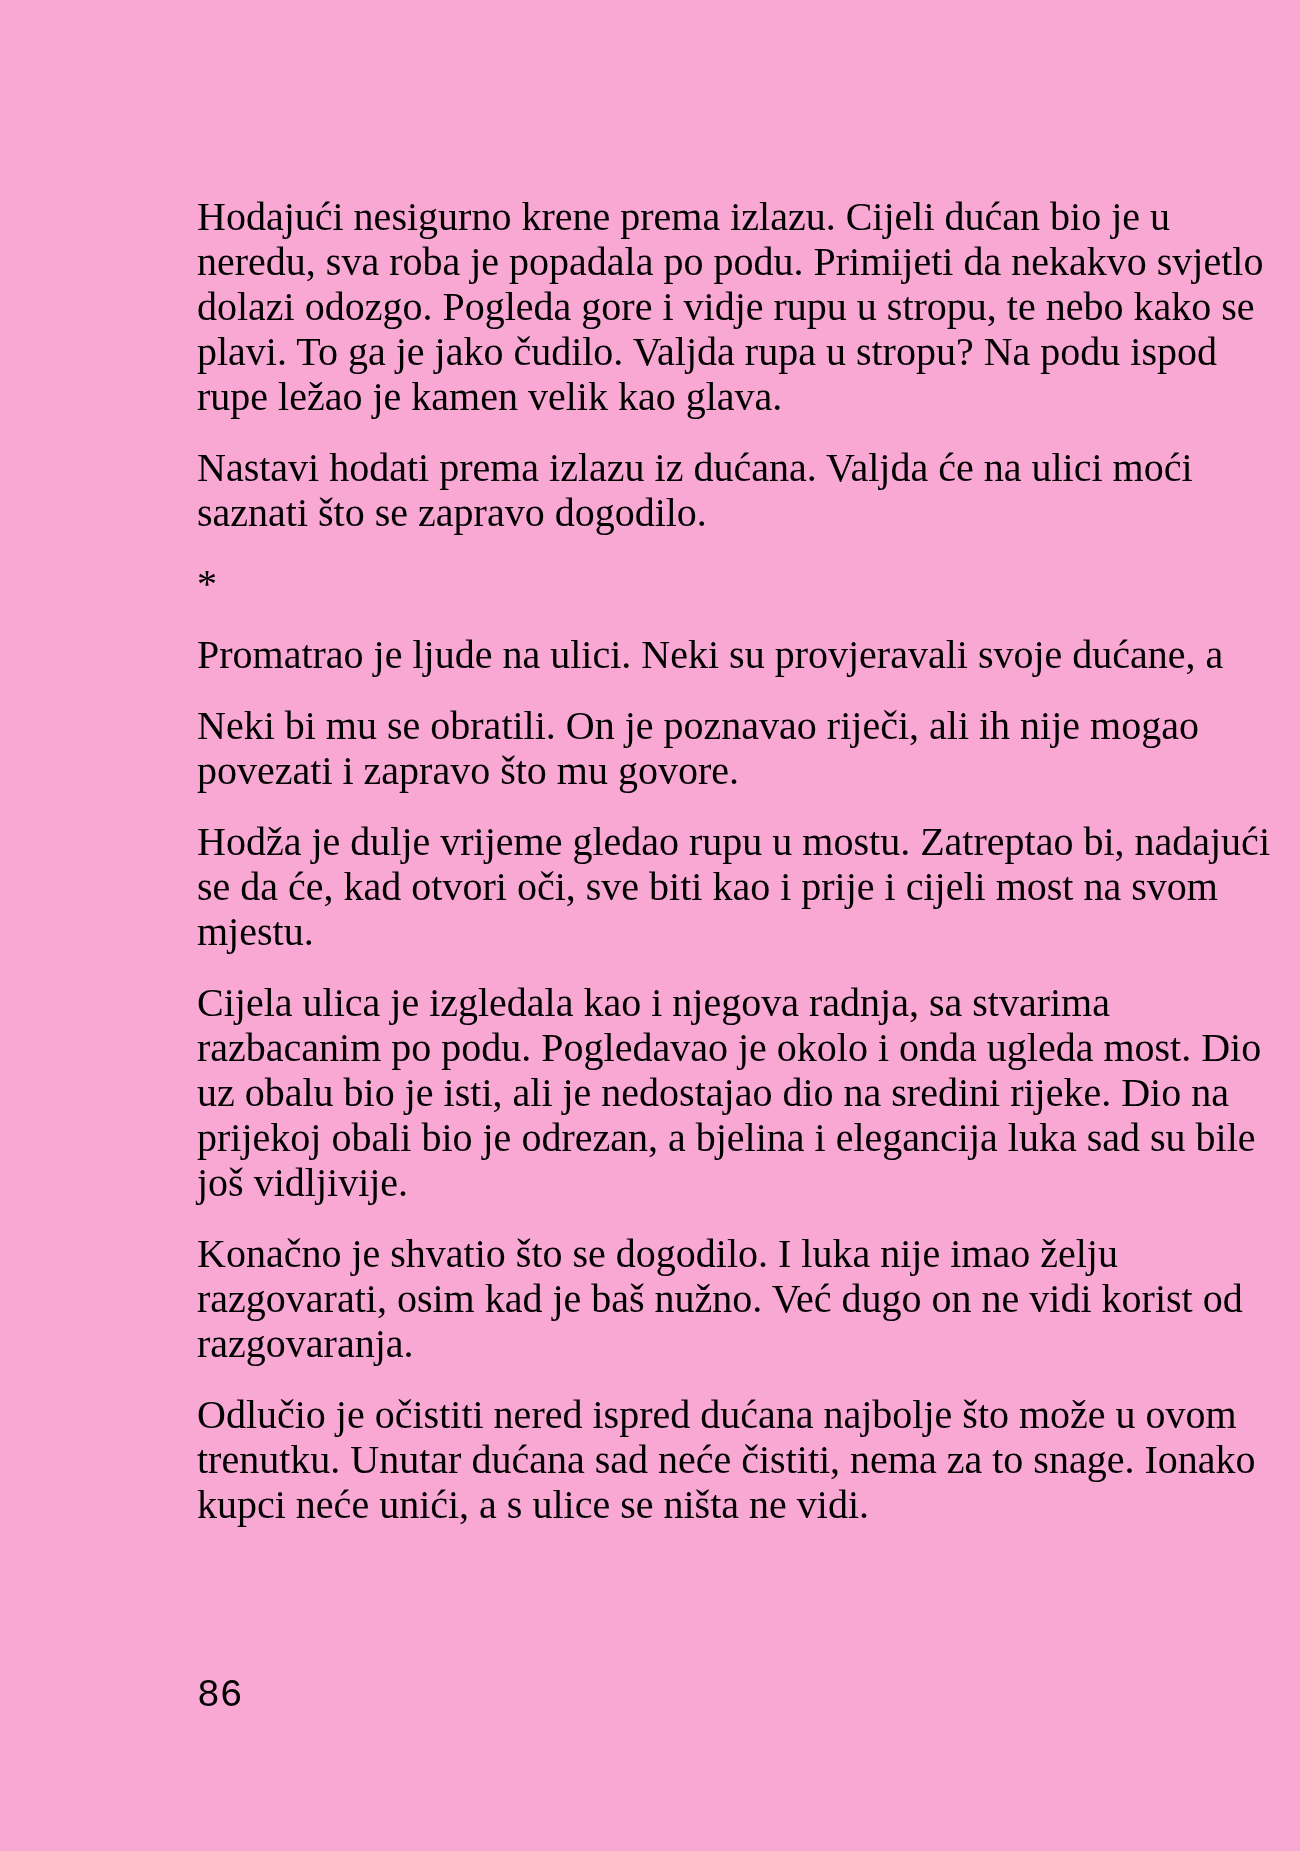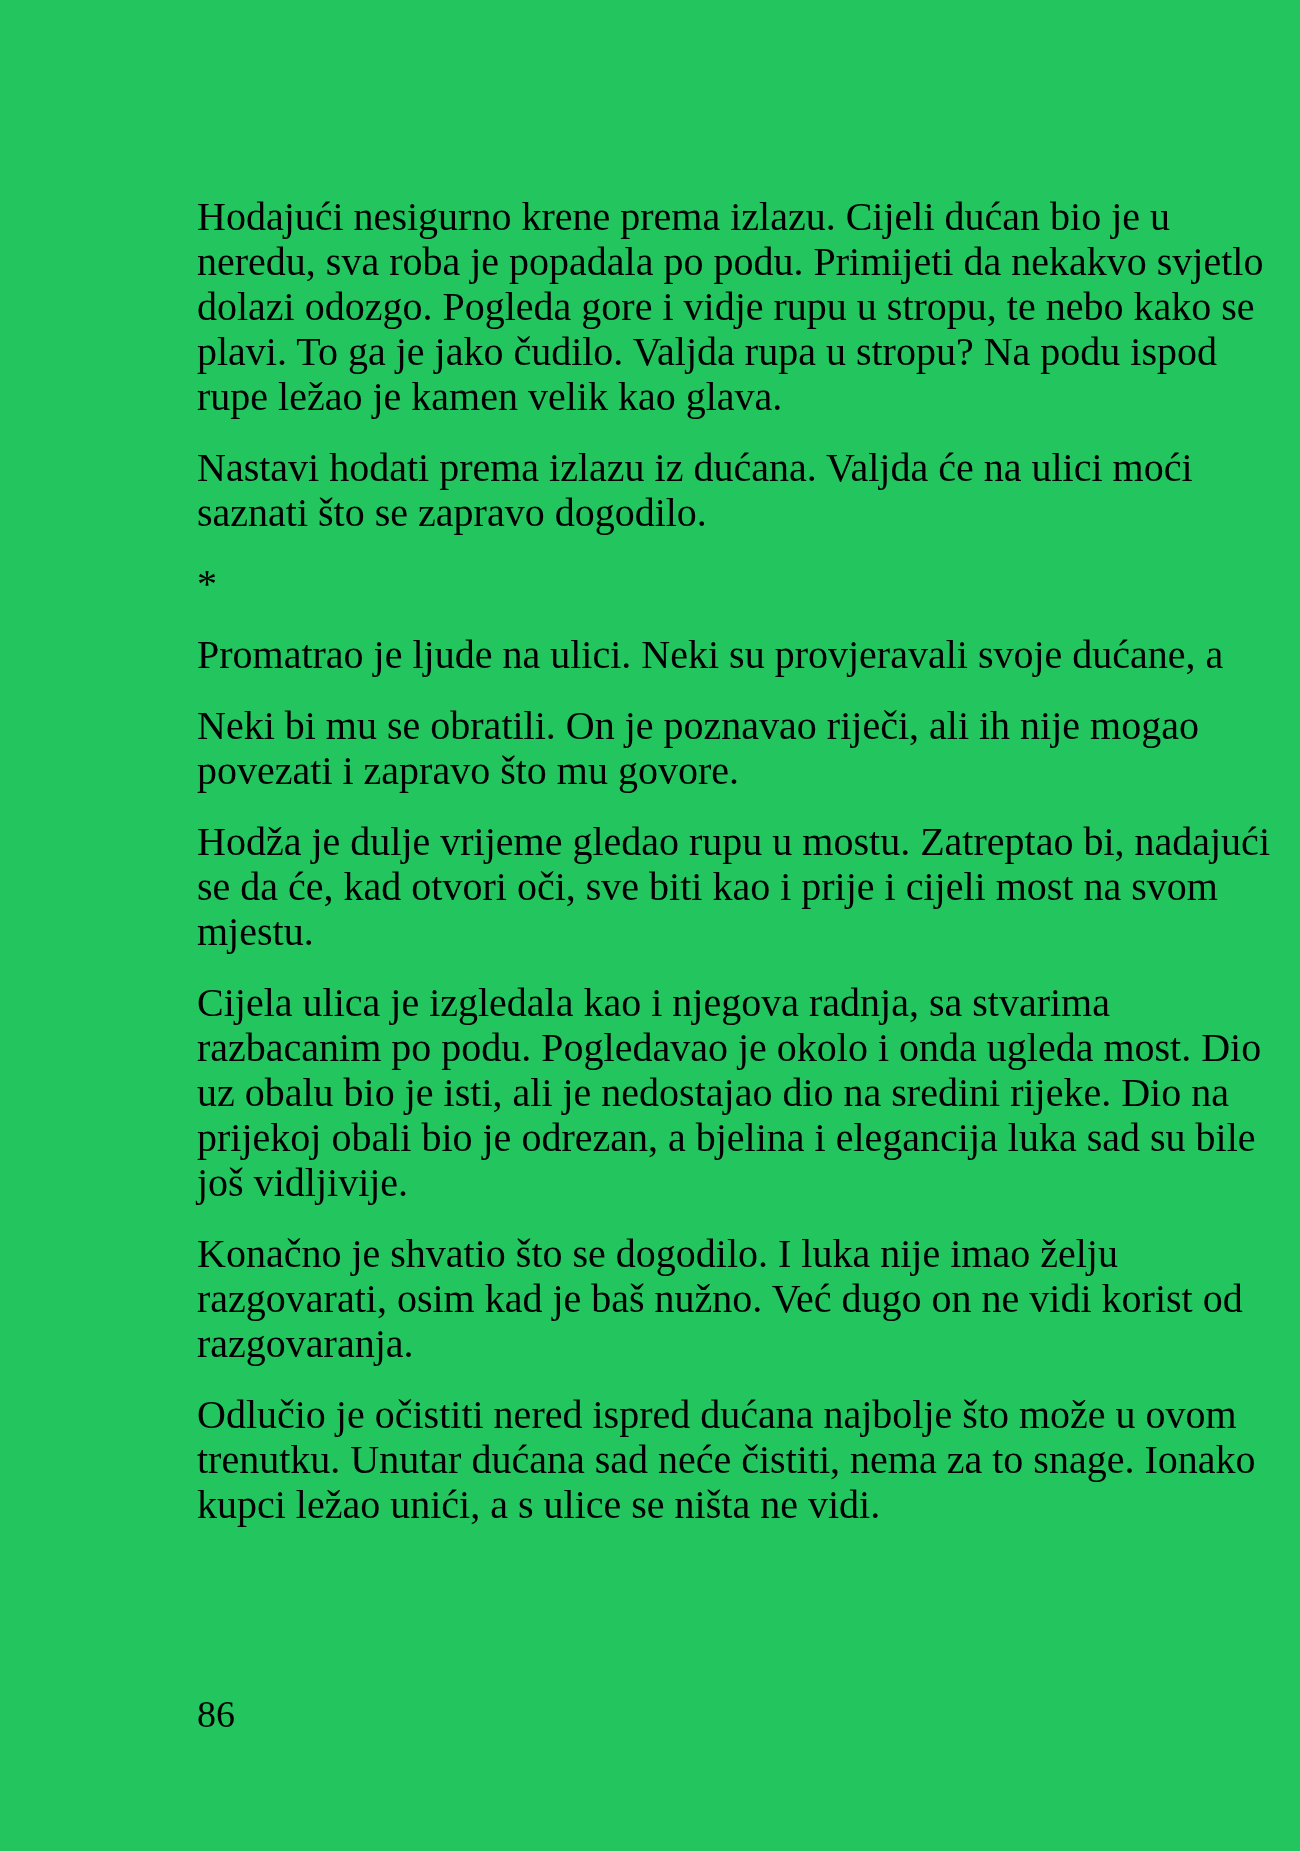--- a/index.html
+++ b/index.html
@@ -4,21 +4,21 @@
 <style>
   html, body {
     margin: 0;
     padding: 0;
     background: #e8e8e8;
   }
   .page {
     position: relative;
     width: 1300px;
     height: 1851px;
-    background: #22c55e;
+    background: #f9a8d4;
     margin: 0 auto;
     overflow: hidden;
     font-family: "Liberation Serif", "DejaVu Serif", serif;
   }
   .text-block {
     position: absolute;
     left: 197px;
     top: 194px;
     width: 910px;
     color: #000000;
@@ -29,35 +29,34 @@
   .para {
     margin: 0 0 26px 0;
     padding: 0;
     white-space: nowrap;
   }
   .page-number {
     position: absolute;
     left: 197px;
     top: 1677px;
     color: #000000;
-    font-family: Liberation Serif, serif;
+    font-family: Liberation Mono, monospace;
     font-size: 38px;
     line-height: 38px;
-    margin-top: 18px;
   }
 </style>
 </head>
 <body>
 
 <div class="page">
   <div class="text-block" id="paragraphs">
       <p class="para"><span>Hodajući nesigurno krene prema izlazu. Cijeli dućan bio je u</span><br><span>neredu, sva roba je popadala po podu. Primijeti da nekakvo svjetlo</span><br><span>dolazi odozgo. Pogleda gore i vidje rupu u stropu, te nebo kako se</span><br><span>plavi. To ga je jako čudilo. Valjda rupa u stropu? Na podu ispod</span><br><span>rupe ležao je kamen velik kao glava.</span></p>
       <p class="para"><span>Nastavi hodati prema izlazu iz dućana. Valjda će na ulici moći</span><br><span>saznati što se zapravo dogodilo.</span></p>
       <p class="para"><span>*</span></p>
       <p class="para"><span>Promatrao je ljude na ulici. Neki su provjeravali svoje dućane, a</span><br></p>
       <p class="para"><span>Neki bi mu se obratili. On je poznavao riječi, ali ih nije mogao</span><br><span>povezati i zapravo što mu govore.</span></p>
       <p class="para"><span>Hodža je dulje vrijeme gledao rupu u mostu. Zatreptao bi, nadajući</span><br><span>se da će, kad otvori oči, sve biti kao i prije i cijeli most na svom</span><br><span>mjestu.</span></p>
       <p class="para"><span>Cijela ulica je izgledala kao i njegova radnja, sa stvarima</span><br><span>razbacanim po podu. Pogledavao je okolo i onda ugleda most. Dio</span><br><span>uz obalu bio je isti, ali je nedostajao dio na sredini rijeke. Dio na</span><br><span>prijekoj obali bio je odrezan, a bjelina i elegancija luka sad su bile</span><br><span>još vidljivije.</span></p>
       <p class="para"><span>Konačno je shvatio što se dogodilo. I luka nije imao želju</span><br><span>razgovarati, osim kad je baš nužno. Već dugo on ne vidi korist od</span><br><span>razgovaranja.</span></p>
-      <p class="para"><span>Odlučio je očistiti nered ispred dućana najbolje što može u ovom</span><br><span>trenutku. Unutar dućana sad neće čistiti, nema za to snage. Ionako</span><br><span>kupci ležao unići, a s ulice se ništa ne vidi.</span></p>
+      <p class="para"><span>Odlučio je očistiti nered ispred dućana najbolje što može u ovom</span><br><span>trenutku. Unutar dućana sad neće čistiti, nema za to snage. Ionako</span><br><span>kupci neće unići, a s ulice se ništa ne vidi.</span></p>
     </div>
   <div class="page-number">86</div>
 </div>
 
 </body></html>

